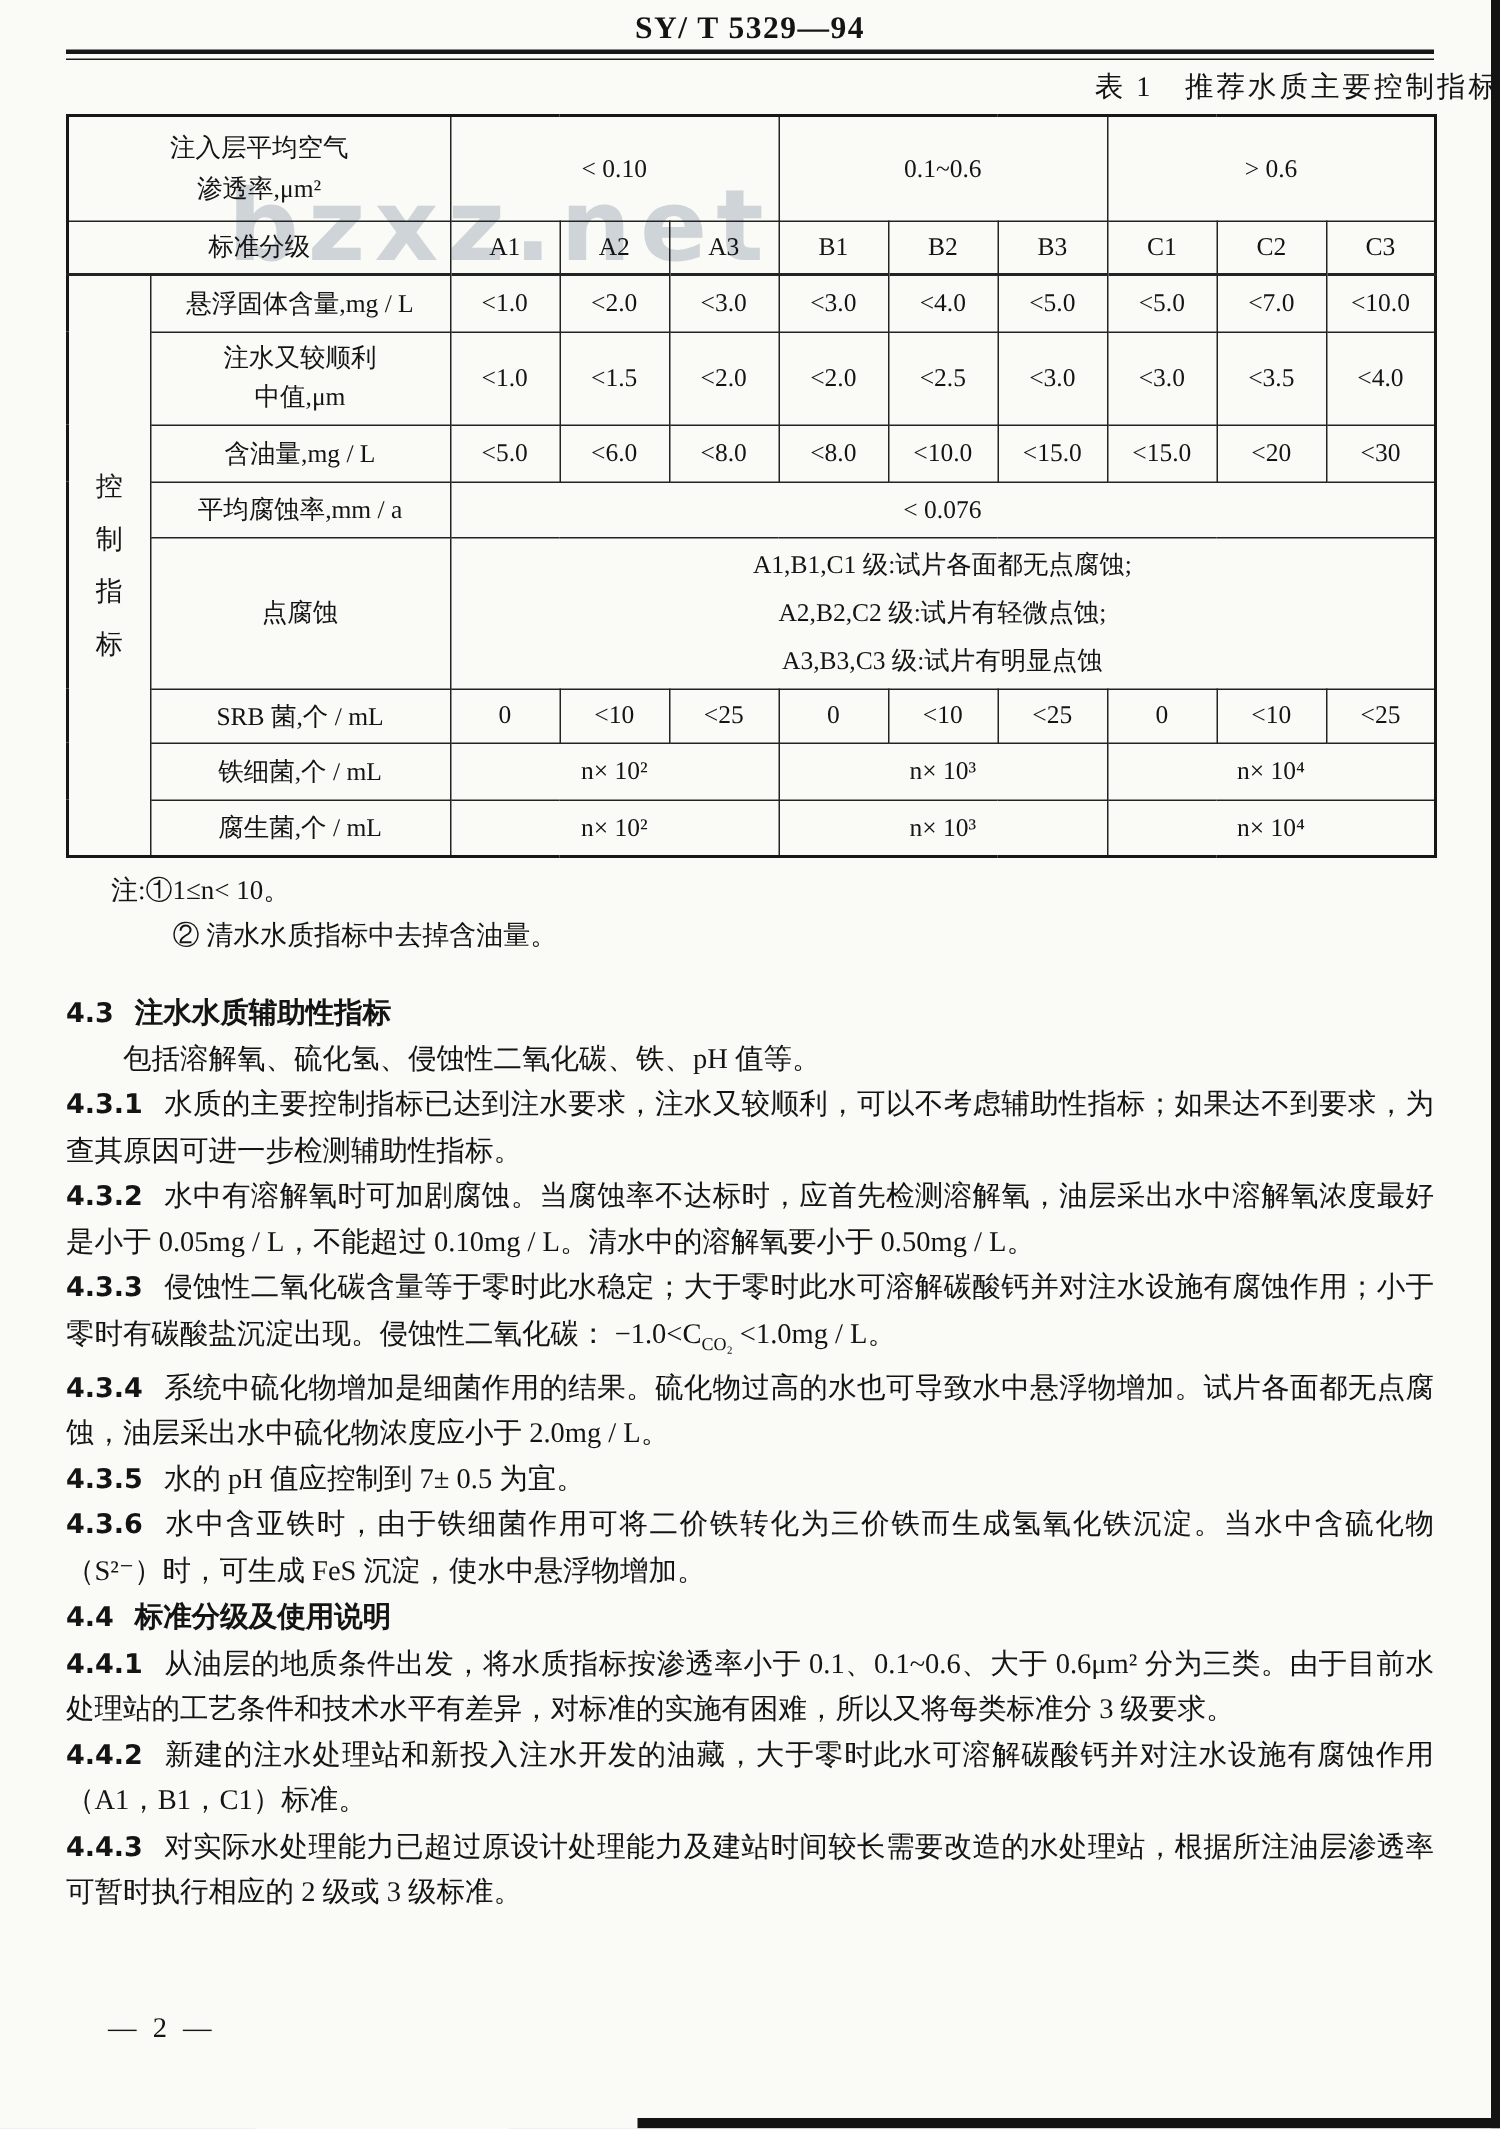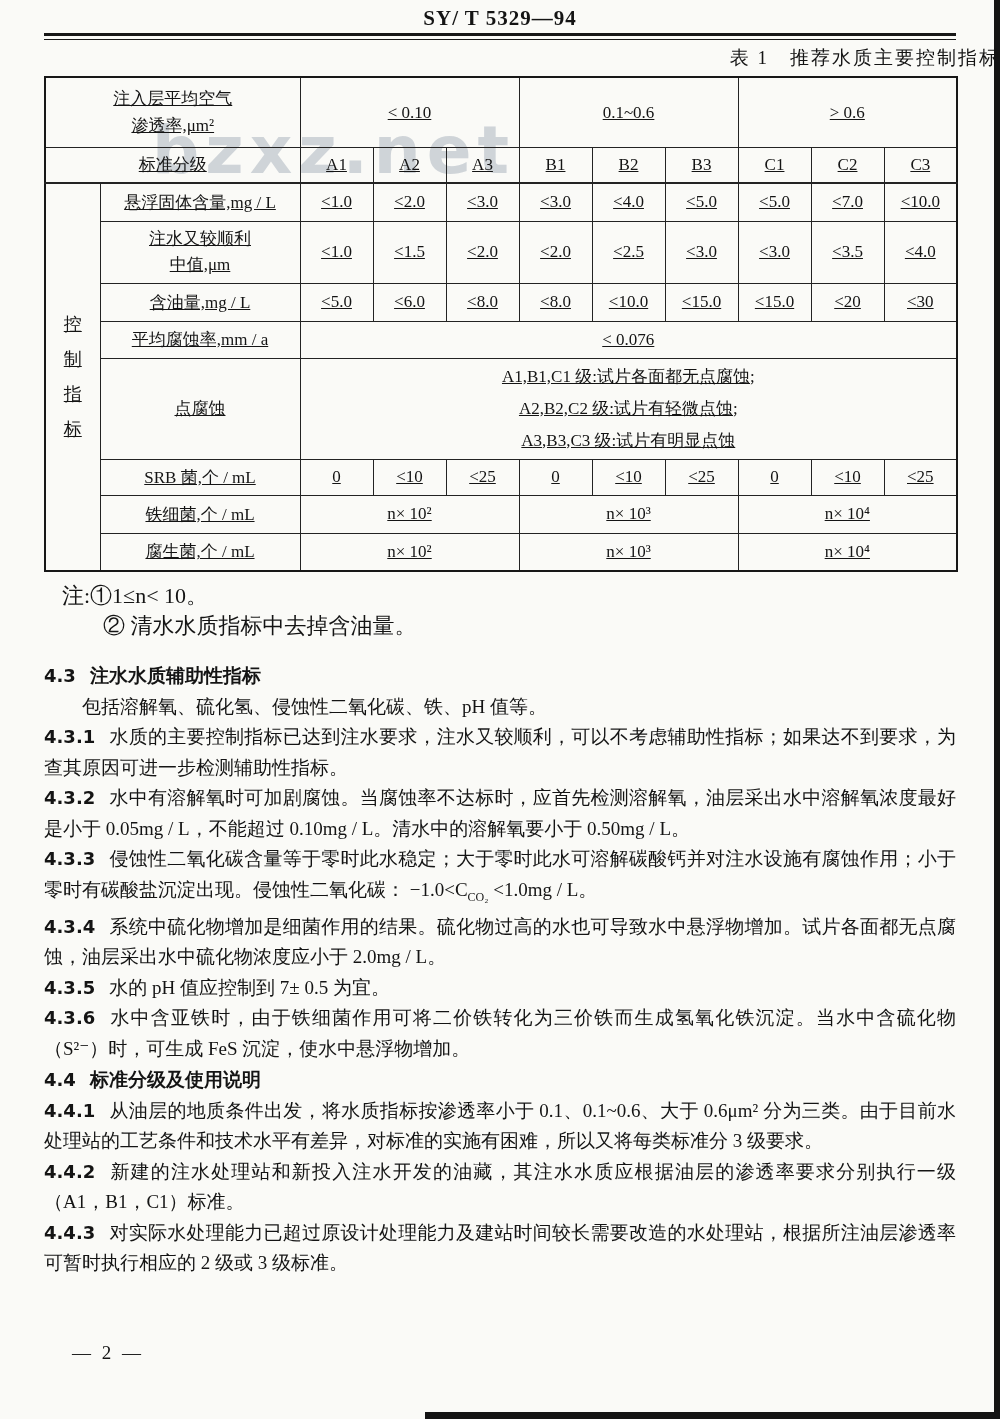--- a/index.html
+++ b/index.html
@@ -20,38 +20,38 @@
   .table-title { position:absolute; top:45px; left:0; width:100%; text-align:right;
     font-size:19px; letter-spacing:2px; }
 
   .watermark { position:absolute; top:112px; left:152px; z-index:0;
     font-family:"DejaVu Sans","Liberation Sans",sans-serif;
     font-size:66px; font-weight:bold; letter-spacing:6px;
     color:rgba(148,160,175,0.42); }
 
   table.main { position:absolute; top:76px; left:44px; width:912px; z-index:1;
     border-collapse:collapse; table-layout:fixed; font-size:17px;
-    border:2.5px solid #171717;text-decoration:underline; }
+    border:2.5px solid #171717; }
   table.main td { border:1px solid #232323; text-align:center; vertical-align:middle;
     padding:2px 3px; background:transparent; }
   tr.h1 td { height:70px; line-height:27px; }
   tr.h2 td { height:36px; border-bottom-width:2px; }
   tr.r1 td { height:38px;margin-left:25px; }
   tr.r2 td { height:62px; line-height:26px; }
   tr.r3 td { height:38px; }
   tr.r4 td { height:37px;text-align:center; }
   tr.r5 td { height:100px; }
   tr.r6 td { height:36px; }
   tr.r7 td { height:38px;text-align:center; }
   tr.r8 td { height:38px; }
   .side-label { width:20px; margin:0 auto; word-break:break-all;
     line-height:35px; font-size:18px; letter-spacing:0; }
   .pit-cell { text-align:left; padding-left:16px; line-height:32px; }
 
-  .note { position:absolute; z-index:1; font-size:22px; }
+  .note { position:absolute; z-index:1; font-size:18px;margin-left:12px; }
   .note1 { top:581px; left:62px; }
   .note2 { top:611px; left:103px; }
 
   .body-text { position:absolute; top:660px; left:44px; width:912px;
     font-size:19px; line-height:30.5px; text-align:justify; }
   .body-text p { margin:0; }
   .pnum { font-family:"DejaVu Sans","Liberation Sans",sans-serif;
     font-weight:bold; margin-right:14px; font-size:18px; }
   .heading { font-family:"DejaVu Sans","Liberation Sans",sans-serif; font-weight:bold; }
   .indent { text-indent:2em; }
@@ -218,21 +218,21 @@
     <p>
       <b class="pnum">4.3.6</b><span>水中含亚铁时，由于铁细菌作用可将二价铁转化为三价铁而生成氢氧化铁沉淀。当水中含硫化物（S²⁻）时，可生成 FeS 沉淀，使水中悬浮物增加。</span>
     </p>
     <p class="heading">
       <b class="pnum">4.4</b><span>标准分级及使用说明</span>
     </p>
     <p>
       <b class="pnum">4.4.1</b><span>从油层的地质条件出发，将水质指标按渗透率小于 0.1、0.1~0.6、大于 0.6μm² 分为三类。由于目前水处理站的工艺条件和技术水平有差异，对标准的实施有困难，所以又将每类标准分 3 级要求。</span>
     </p>
     <p>
-      <b class="pnum">4.4.2</b><span>新建的注水处理站和新投入注水开发的油藏，其注水水质应根据油层的渗透率要求分别执行一级（A1，B1，C1）标准。</span>
+      <b class="pnum">4.4.2</b><span>新建的注水处理站和新投入注水开发的油藏，大于零时此水可溶解碳酸钙并对注水设施有腐蚀作用（A1，B1，C1）标准。</span>
     </p>
     <p>
       <b class="pnum">4.4.3</b><span>对实际水处理能力已超过原设计处理能力及建站时间较长需要改造的水处理站，根据所注油层渗透率可暂时执行相应的 2 级或 3 级标准。</span>
     </p>
   </div>
 
   <div class="page-number">— 2 —</div>
 
 </div>
 

